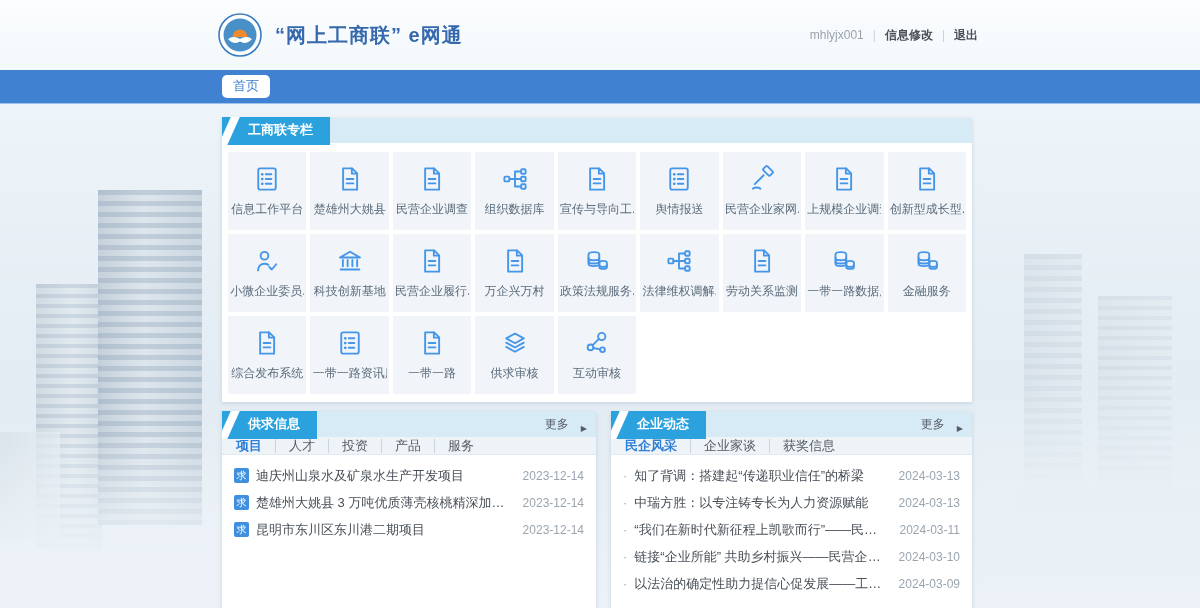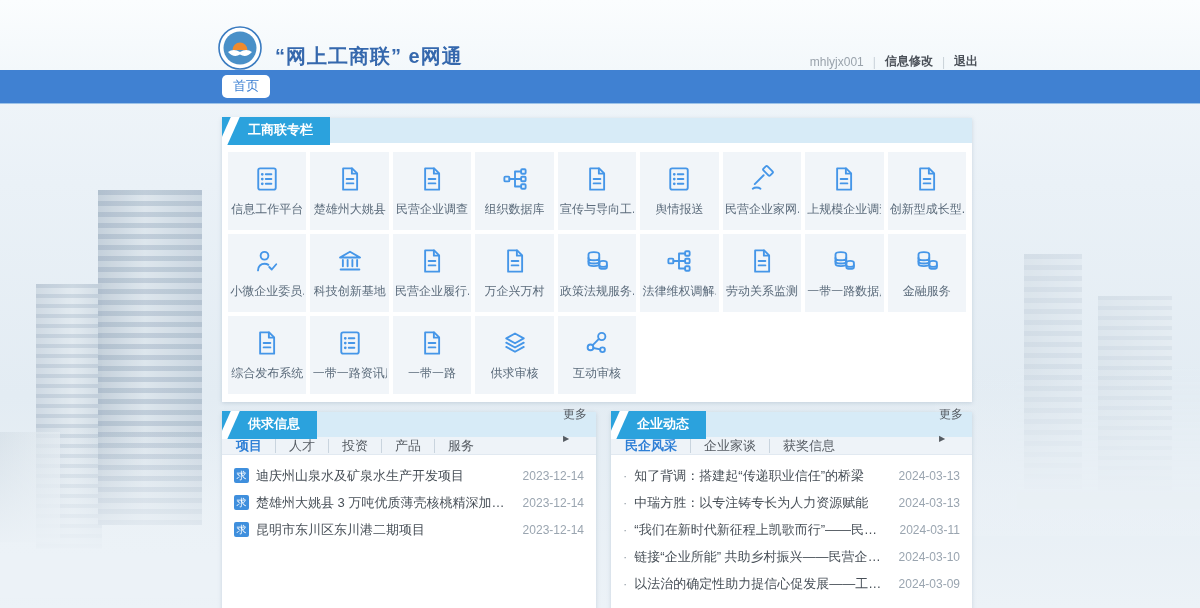--- a/index.html
+++ b/index.html
@@ -32,21 +32,21 @@
   .r1 { right:118px; top:34px; width:58px; height:235px;
     background:repeating-linear-gradient(180deg, rgba(150,168,188,.35) 0 5px, rgba(255,255,255,0) 5px 11px),
     linear-gradient(90deg,#ccd7e0,#e0e8ef); }
   .r2 { right:28px; top:76px; width:74px; height:195px;
     background:repeating-linear-gradient(180deg, rgba(150,168,188,.3) 0 4px, rgba(255,255,255,0) 4px 10px),
     linear-gradient(90deg,#d2dce4,#e5ecf1); }
 
   
   .top-header { position:relative; z-index:2; height:70px;
     background:linear-gradient(180deg,#fbfdfe 0%,#f3f8fb 100%); }
-  .header-inner { height:100%; padding:0 222px 0 218px; display:flex; align-items:flex-end; }
+  .header-inner { height:100%; padding:0 222px 0 218px; display:flex; align-items:center; }
   .logo { width:44px; height:44px; flex:none; }
   .site-title { margin-left:13px; font-size:20px; font-weight:bold; color:#3568ad; letter-spacing:1px; }
   .user-area { margin-left:auto; display:flex; align-items:center; font-size:12px; }
   .username { color:#9aa3ac; }
   .user-sep { color:#c9d1d8; margin:0 9px; }
   .user-link { color:#4a5058; font-weight:bold; cursor:pointer; text-decoration:none; }
 
   
   .navbar { position:relative; z-index:2; height:34px; background:#4081d2; border-bottom:1px solid #9dc3e8; }
   .nav-inner { margin-left:222px; padding-top:5px; }
@@ -56,22 +56,22 @@
   
   .content { position:relative; z-index:2; width:750px; margin-left:222px; }
   .panel { background:#ffffff; box-shadow:0 1px 4px rgba(110,135,160,.28); }
   .main-panel { margin-top:14px; }
 
   .panel-header { height:25px; background:#d7ebf7; display:flex; align-items:center; position:relative; }
   .panel-tab { position:relative; height:28px; line-height:25px; background:#2ba2dd; color:#fff;
     font-size:13px; font-weight:bold; padding:0 17px 8px 26px; overflow:hidden; flex:none; }
   .panel-tab::before { content:""; position:absolute; left:3px; top:-4px; width:9px; height:34px;
     background:#fff; transform:skewX(-24deg); }
-  .more { margin-left:auto; margin-right:9px; display:flex; align-items:flex-start; gap:12px;
-    font-size:12px; color:#555b62; cursor:pointer; text-decoration:none;flex-direction:column; }
+  .more { margin-left:auto; margin-right:9px; display:flex; align-items:flex-end; gap:12px;
+    font-size:12px; color:#555b62; cursor:pointer; text-decoration:none; }
   .more .arrow { font-size:8px; line-height:1; color:#555b62; }
 
   
   .icon-grid { display:grid; grid-template-columns:repeat(9,1fr); gap:4px; padding:9px 6px 8px; }
   .tile { background:#f1f5f9; height:78px; display:flex; flex-direction:column;
     align-items:center; justify-content:center; cursor:pointer; }
   .tile .ticon { width:30px; height:30px; color:#4596e8; }
   .tile .ticon svg { width:30px; height:30px; display:block; }
   .tile .tlabel { margin-top:7px; font-size:12px; color:#5b6b7b; max-width:74px;
     white-space:nowrap; overflow:hidden; }

